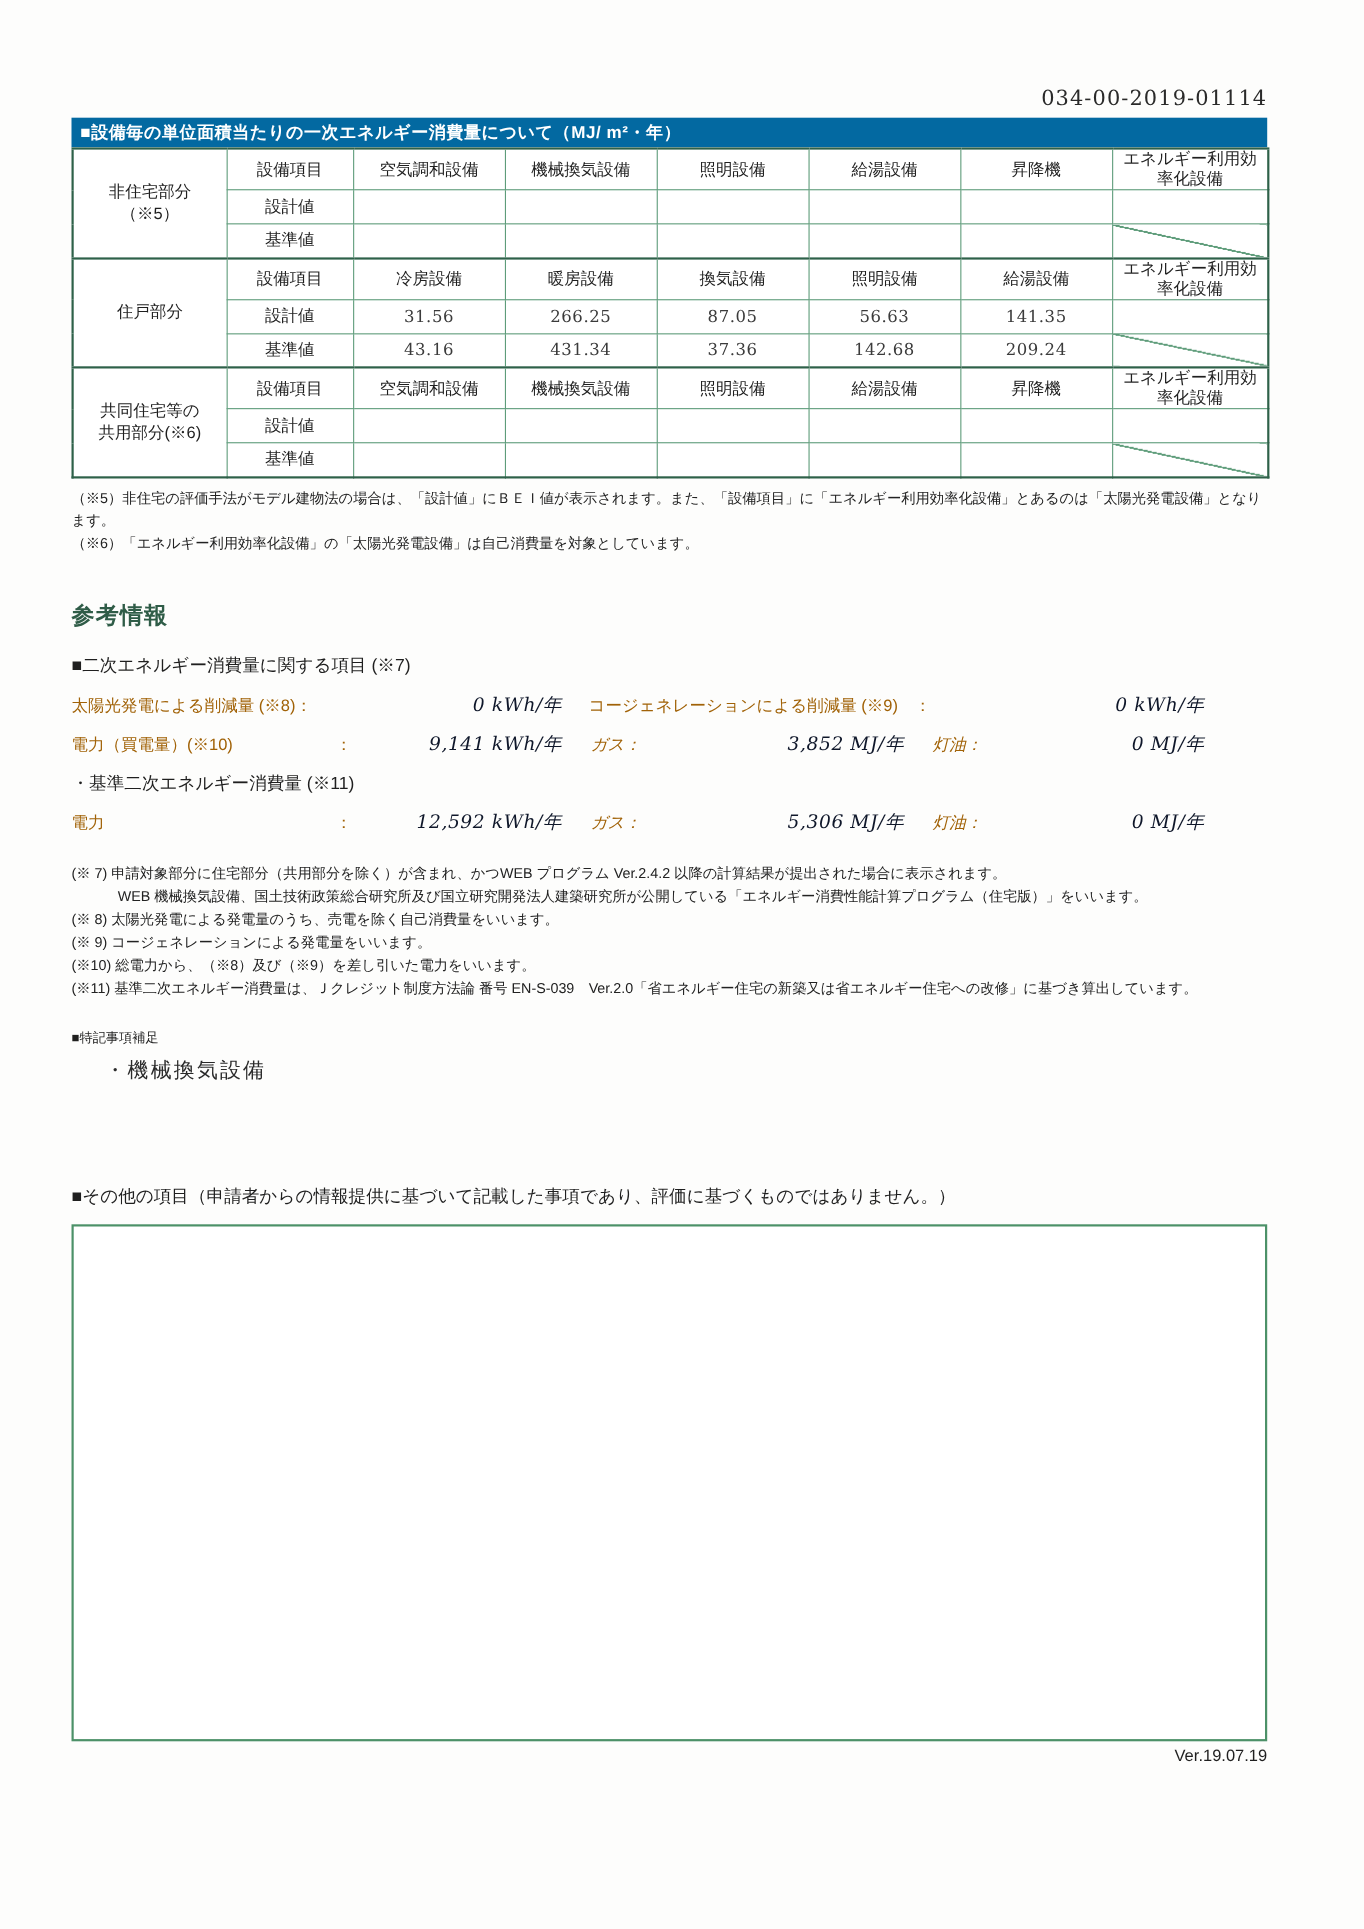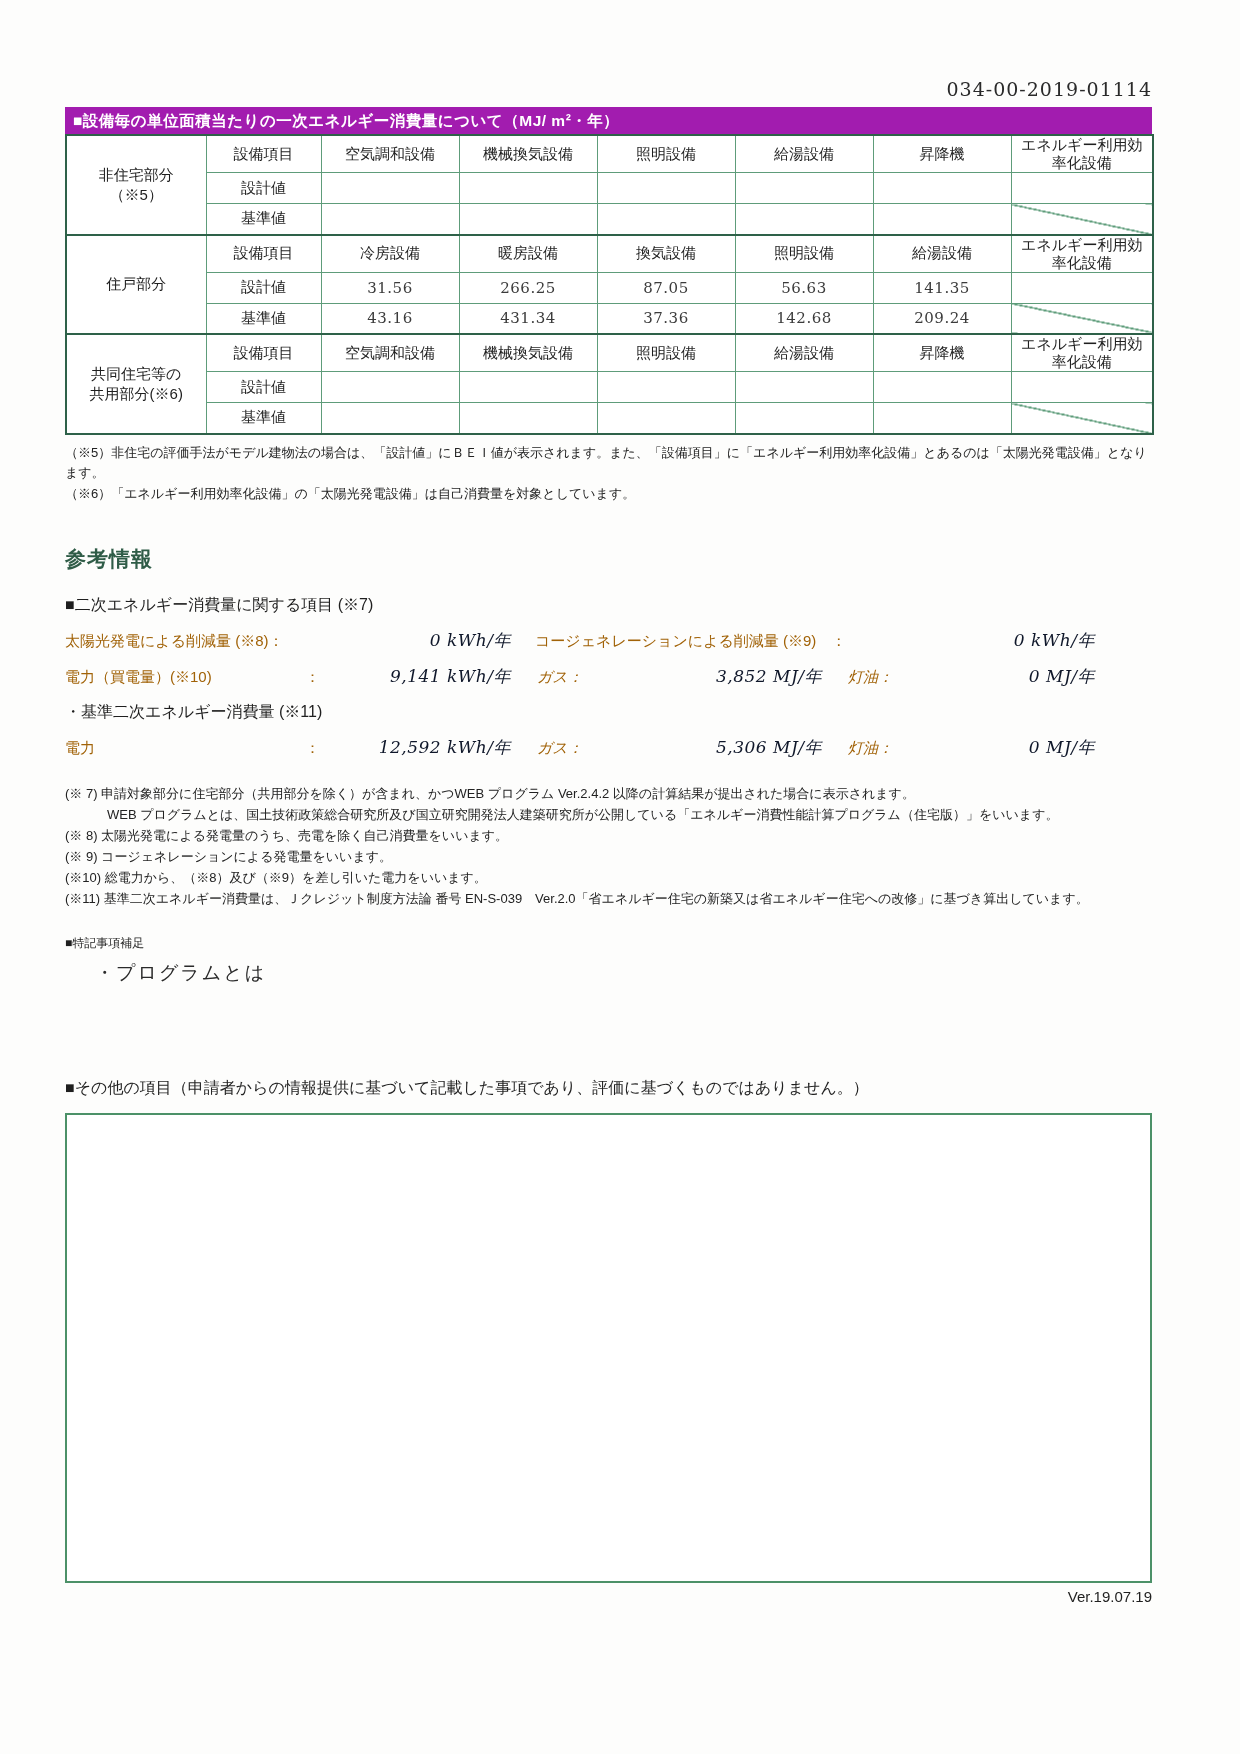--- a/index.html
+++ b/index.html
@@ -23,21 +23,21 @@
   
   .bar{ color:#ffffff; font-weight:bold; }
   .title-bar{
     background:#34684E;
     height:30px; line-height:30px;
     padding-left:18px;
     font-size:16px; letter-spacing:9px;
     border-bottom:3px solid #fdfdfc;
   }
   .subtitle-bar{
-    background:#a21caf;
+    background:#0369a1;
     height:27px; line-height:27px;
     padding-left:8px;
     font-size:15.5px; letter-spacing:0.5px;
   }
   
   table.energy{
     width:100%;
     border-collapse:collapse;
     border:2px solid #2E6149;
     background:#fff;
@@ -271,28 +271,28 @@
     <span class="lbl w28">：</span>
     <span class="num w178">12,592 kWh/年</span>
     <span class="lbl w60 g24">ガス：</span>
     <span class="num w225">5,306 MJ/年</span>
     <span class="lbl w60 g24">灯油：</span>
     <span class="num grow">0 MJ/年</span>
   </div>
 
   <div class="ref-notes">
     <div>(※ 7) 申請対象部分に住宅部分（共用部分を除く）が含まれ、かつWEB プログラム Ver.2.4.2 以降の計算結果が提出された場合に表示されます。</div>
-    <div class="cont">WEB プログラムとは、国土技術政策総合研究所及び国立研究開発法人建築研究所が公開している「エネルギー消費性能計算プログラム（住宅版）」をいいます。</div>
+    <div class="cont">WEB 機械換気設備、国土技術政策総合研究所及び国立研究開発法人建築研究所が公開している「エネルギー消費性能計算プログラム（住宅版）」をいいます。</div>
     <div>(※ 8) 太陽光発電による発電量のうち、売電を除く自己消費量をいいます。</div>
     <div>(※ 9) コージェネレーションによる発電量をいいます。</div>
     <div>(※10) 総電力から、（※8）及び（※9）を差し引いた電力をいいます。</div>
     <div>(※11) 基準二次エネルギー消費量は、Ｊクレジット制度方法論 番号 EN-S-039　Ver.2.0「省エネルギー住宅の新築又は省エネルギー住宅への改修」に基づき算出しています。</div>
   </div>
 
   <div class="special-title">■特記事項補足</div>
-  <div class="special-item">・プログラムとは</div>
+  <div class="special-item">・機械換気設備</div>
 
   <div class="other-title">■その他の項目（申請者からの情報提供に基づいて記載した事項であり、評価に基づくものではありません。）</div>
   <div class="other-box"></div>
 
   <div class="footer-ver">Ver.19.07.19</div>
 
 </div>
 
 </body></html>

